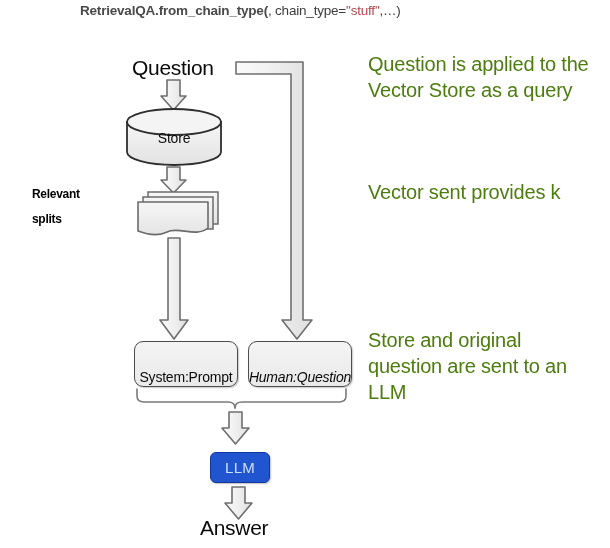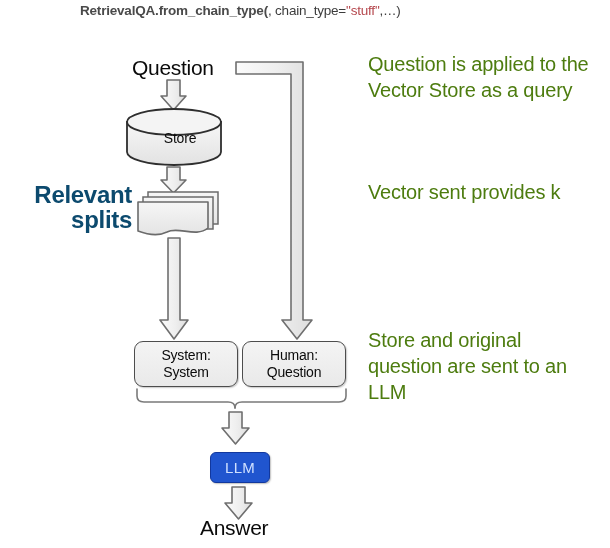--- a/index.html
+++ b/index.html
@@ -45,72 +45,72 @@
     white-space: nowrap;
     letter-spacing: -0.3px;
   }
   #label-question { left: 104px; top: 56px; }
   #label-answer   { left: 172px; top: 516px; text-align: center; }
 
   #label-relevant {
     left: 4px;
     top: 182px;
     width: 100px;
-    text-align: right;
-    font-size: 24px;
+    text-align: left;
+    font-size: 12px;
     font-weight: 600;
     line-height: 25px;
-    color: #0c4a6e;
+    color: #000000;
     letter-spacing: -0.3px;
   }
 
   
   .annot {
     font-size: 20px;
     line-height: 26px;
     color: #4d7c0f;
     letter-spacing: -0.2px;
     width: 268px;
   }
   #annot-1 { left: 340px; top: 51px; }
   #annot-2 { left: 340px; top: 179px; }
   #annot-3 { left: 340px; top: 327px; }
 
   
-  #store-wrap { left: 99px; top: 110px; width: 94px; height: 55px; padding-left: 12px; }
+  #store-wrap { left: 99px; top: 110px; width: 94px; height: 55px; }
   #store-label {
     position: absolute;
     left: 0; right: 0;
     top: 20px;
     text-align: center;
     font-size: 14px;
     color: #0b0b0b;
     letter-spacing: -0.2px;
   }
 
   
   .prompt-box {
     width: 102px;
     height: 44px;
     border: 1.6px solid #4d4d4d;
     border-radius: 9px;
     background: linear-gradient(180deg, #f4f4f4 0%, #e9e9e9 100%);
     box-shadow: 1px 1px 1.5px rgba(0,0,0,0.22);
     display: flex;
-    flex-direction: column;
-    align-items: center;
+    flex-direction: row;
+    align-items: flex-end;
     justify-content: center;
     font-size: 14px;
     line-height: 17px;
     color: #0b0b0b;
     text-align: center;
     letter-spacing: -0.2px;
   }
   #box-system { left: 106px; top: 341px; }
-  #box-human  { left: 214px; top: 341px; }
+  #box-human  { left: 220px; top: 341px; font-style: italic; }
 
   
   #box-llm {
     left: 182px;
     top: 452px;
     width: 58px;
     height: 29px;
     border: 1.6px solid #12389e;
     border-radius: 6px;
     background: #2055cf;
@@ -214,21 +214,21 @@
     <div id="store-label">Store</div>
   </div>
 
   <div class="abs" id="label-relevant">
     <div>Relevant</div>
     <div>splits</div>
   </div>
 
   <div class="abs prompt-box" id="box-system">
     <span>System:</span>
-    <span>System</span>
+    <span>Prompt</span>
   </div>
 
   <div class="abs prompt-box" id="box-human">
     <span>Human:</span>
     <span>Question</span>
   </div>
 
   <div class="abs" id="box-llm">LLM</div>
 
   <div class="abs node-label" id="label-answer">Answer</div>

